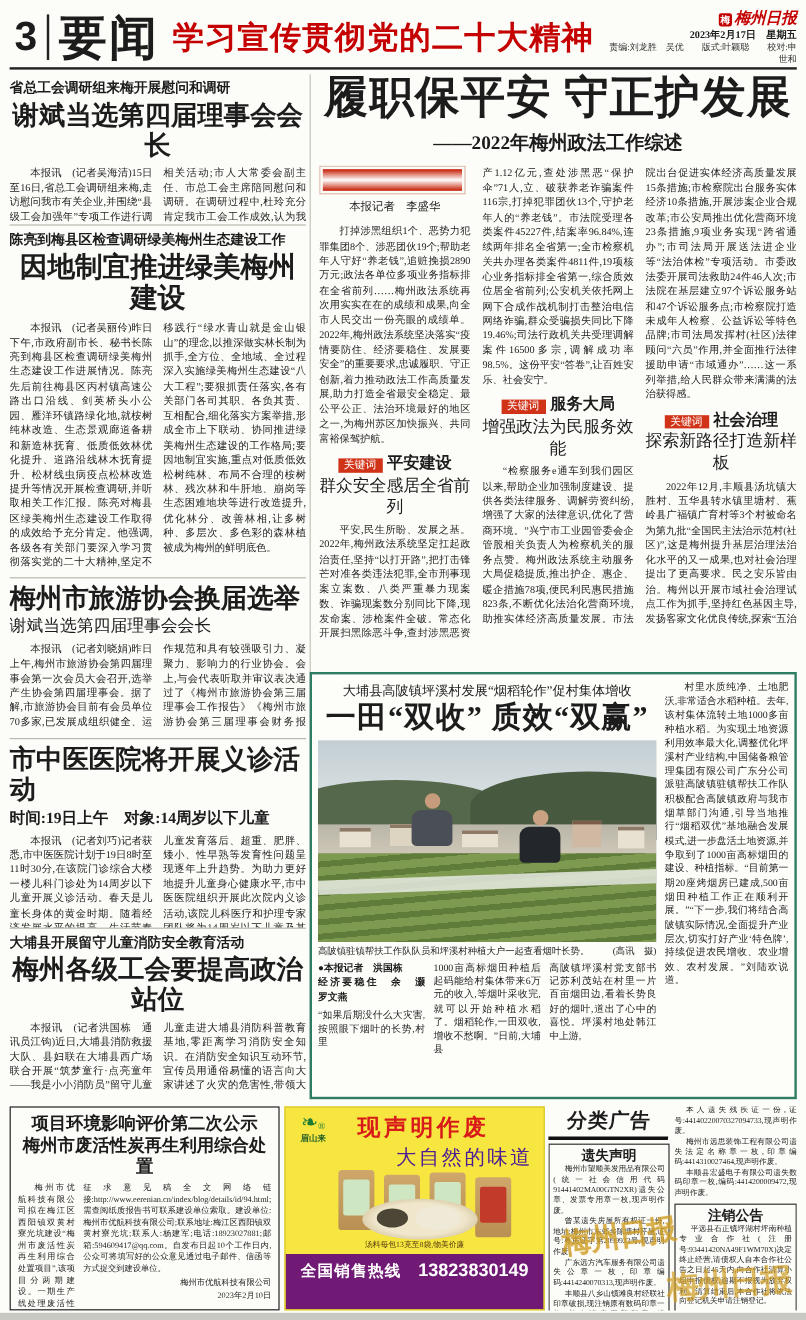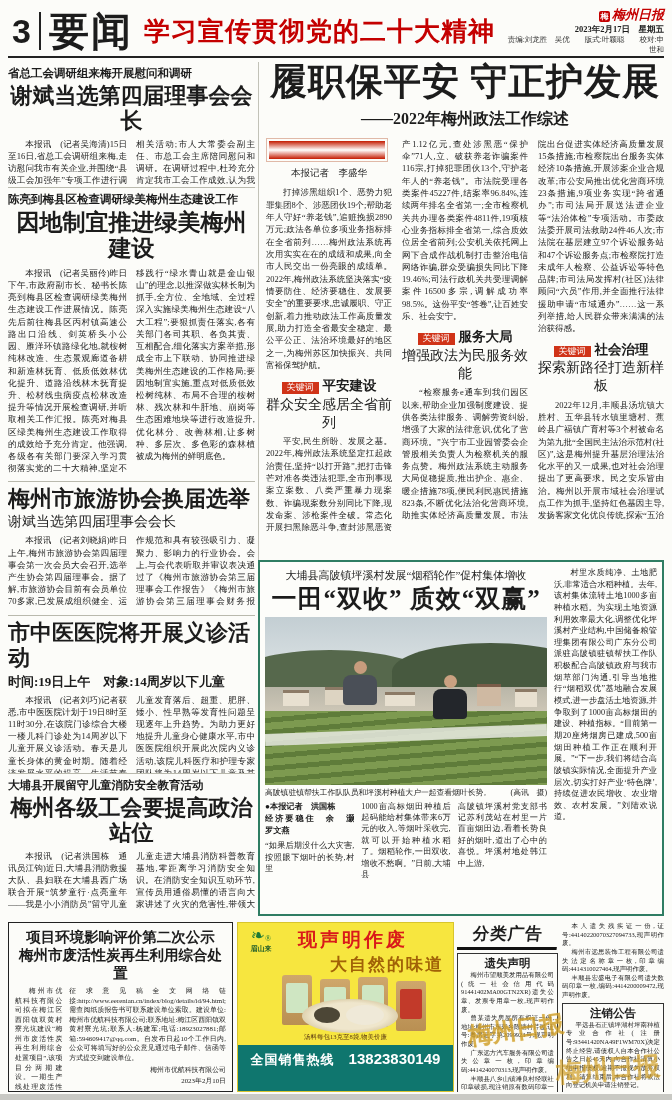--- a/index.html
+++ b/index.html
@@ -80,30 +80,30 @@
   .ncol{flex:1;font-size:6.9px;line-height:1.38;text-align:justify}
   .nsign{text-align:right;font-size:6.9px;margin-top:2px}
   .ad{position:absolute;left:237px;top:922px;width:217px;height:170px;background:#f7e63f;overflow:hidden;
       border:1px solid #d8c52d}
   .adtop{position:relative;height:96px}
   .adlogo{position:absolute;left:6px;top:4px;text-align:center;width:34px}
   .leaf{font-size:17px;color:#1f7a34;line-height:1}
   .brandsm{font-size:7px;color:#1f5c2a;font-weight:bold}
   .adt1{position:absolute;left:60px;top:4px;color:#d91a1a;font-weight:900;font-size:19px;letter-spacing:3px;
         font-family:"Liberation Sans",sans-serif}
-  .adt2{position:absolute;left:92px;top:30px;color:#a16207;font-weight:700;font-size:17px;letter-spacing:2px;
+  .adt2{position:absolute;left:92px;top:30px;color:#4c1d95;font-weight:400;font-size:17px;letter-spacing:2px;
         font-family:"Liberation Sans",sans-serif}
   .bag{position:absolute;width:30px;height:50px;background:linear-gradient(#cfa76b,#b98f52);border-radius:3px 3px 2px 2px}
   .bag .lab{position:absolute;left:4px;top:8px;width:22px;height:30px;background:#cfe6c2;border-radius:2px}
   .bag.red .lab{background:#c23a2a}
   .plate{position:absolute;left:64px;top:76px;width:96px;height:34px;border-radius:50%;
          background:radial-gradient(#efe6cc 55%,#d9cba6 75%,#c8b88f)}
   .blob{position:absolute;border-radius:50%}
   .adnote{position:absolute;left:0;top:110px;width:100%;text-align:center;font-size:6.5px;color:#5c3a12}
-  .adband{position:absolute;left:0;bottom:0;width:100%;height:46px;background:#0f766e;text-align:center;
+  .adband{position:absolute;left:0;bottom:0;width:100%;height:46px;background:#701a75;text-align:center;
           color:#fff;font-family:"Liberation Sans",sans-serif}
   .hotline{font-weight:900;font-size:13px;letter-spacing:1px;padding-top:5px}
   .hotline b{font-size:15px;letter-spacing:0}
   .adslogan{color:#ffe98c;font-weight:900;font-size:13px;letter-spacing:2px}
   .classified{position:absolute;left:457px;top:922px;width:207px;height:170px;overflow:hidden}
   .clsgrid{display:flex;gap:4px;height:100%}
   .clsL{width:101px}.clsR{flex:1}
   .clshead{font-family:"Liberation Sans",sans-serif;font-weight:900;font-size:16.5px;letter-spacing:1px;
            text-align:center;border-bottom:3px solid #111;padding:1px 0 2px;transform:skewX(-6deg)}
   .clsbox{border:1px solid #333;padding:2px 3px;margin-top:3px}

